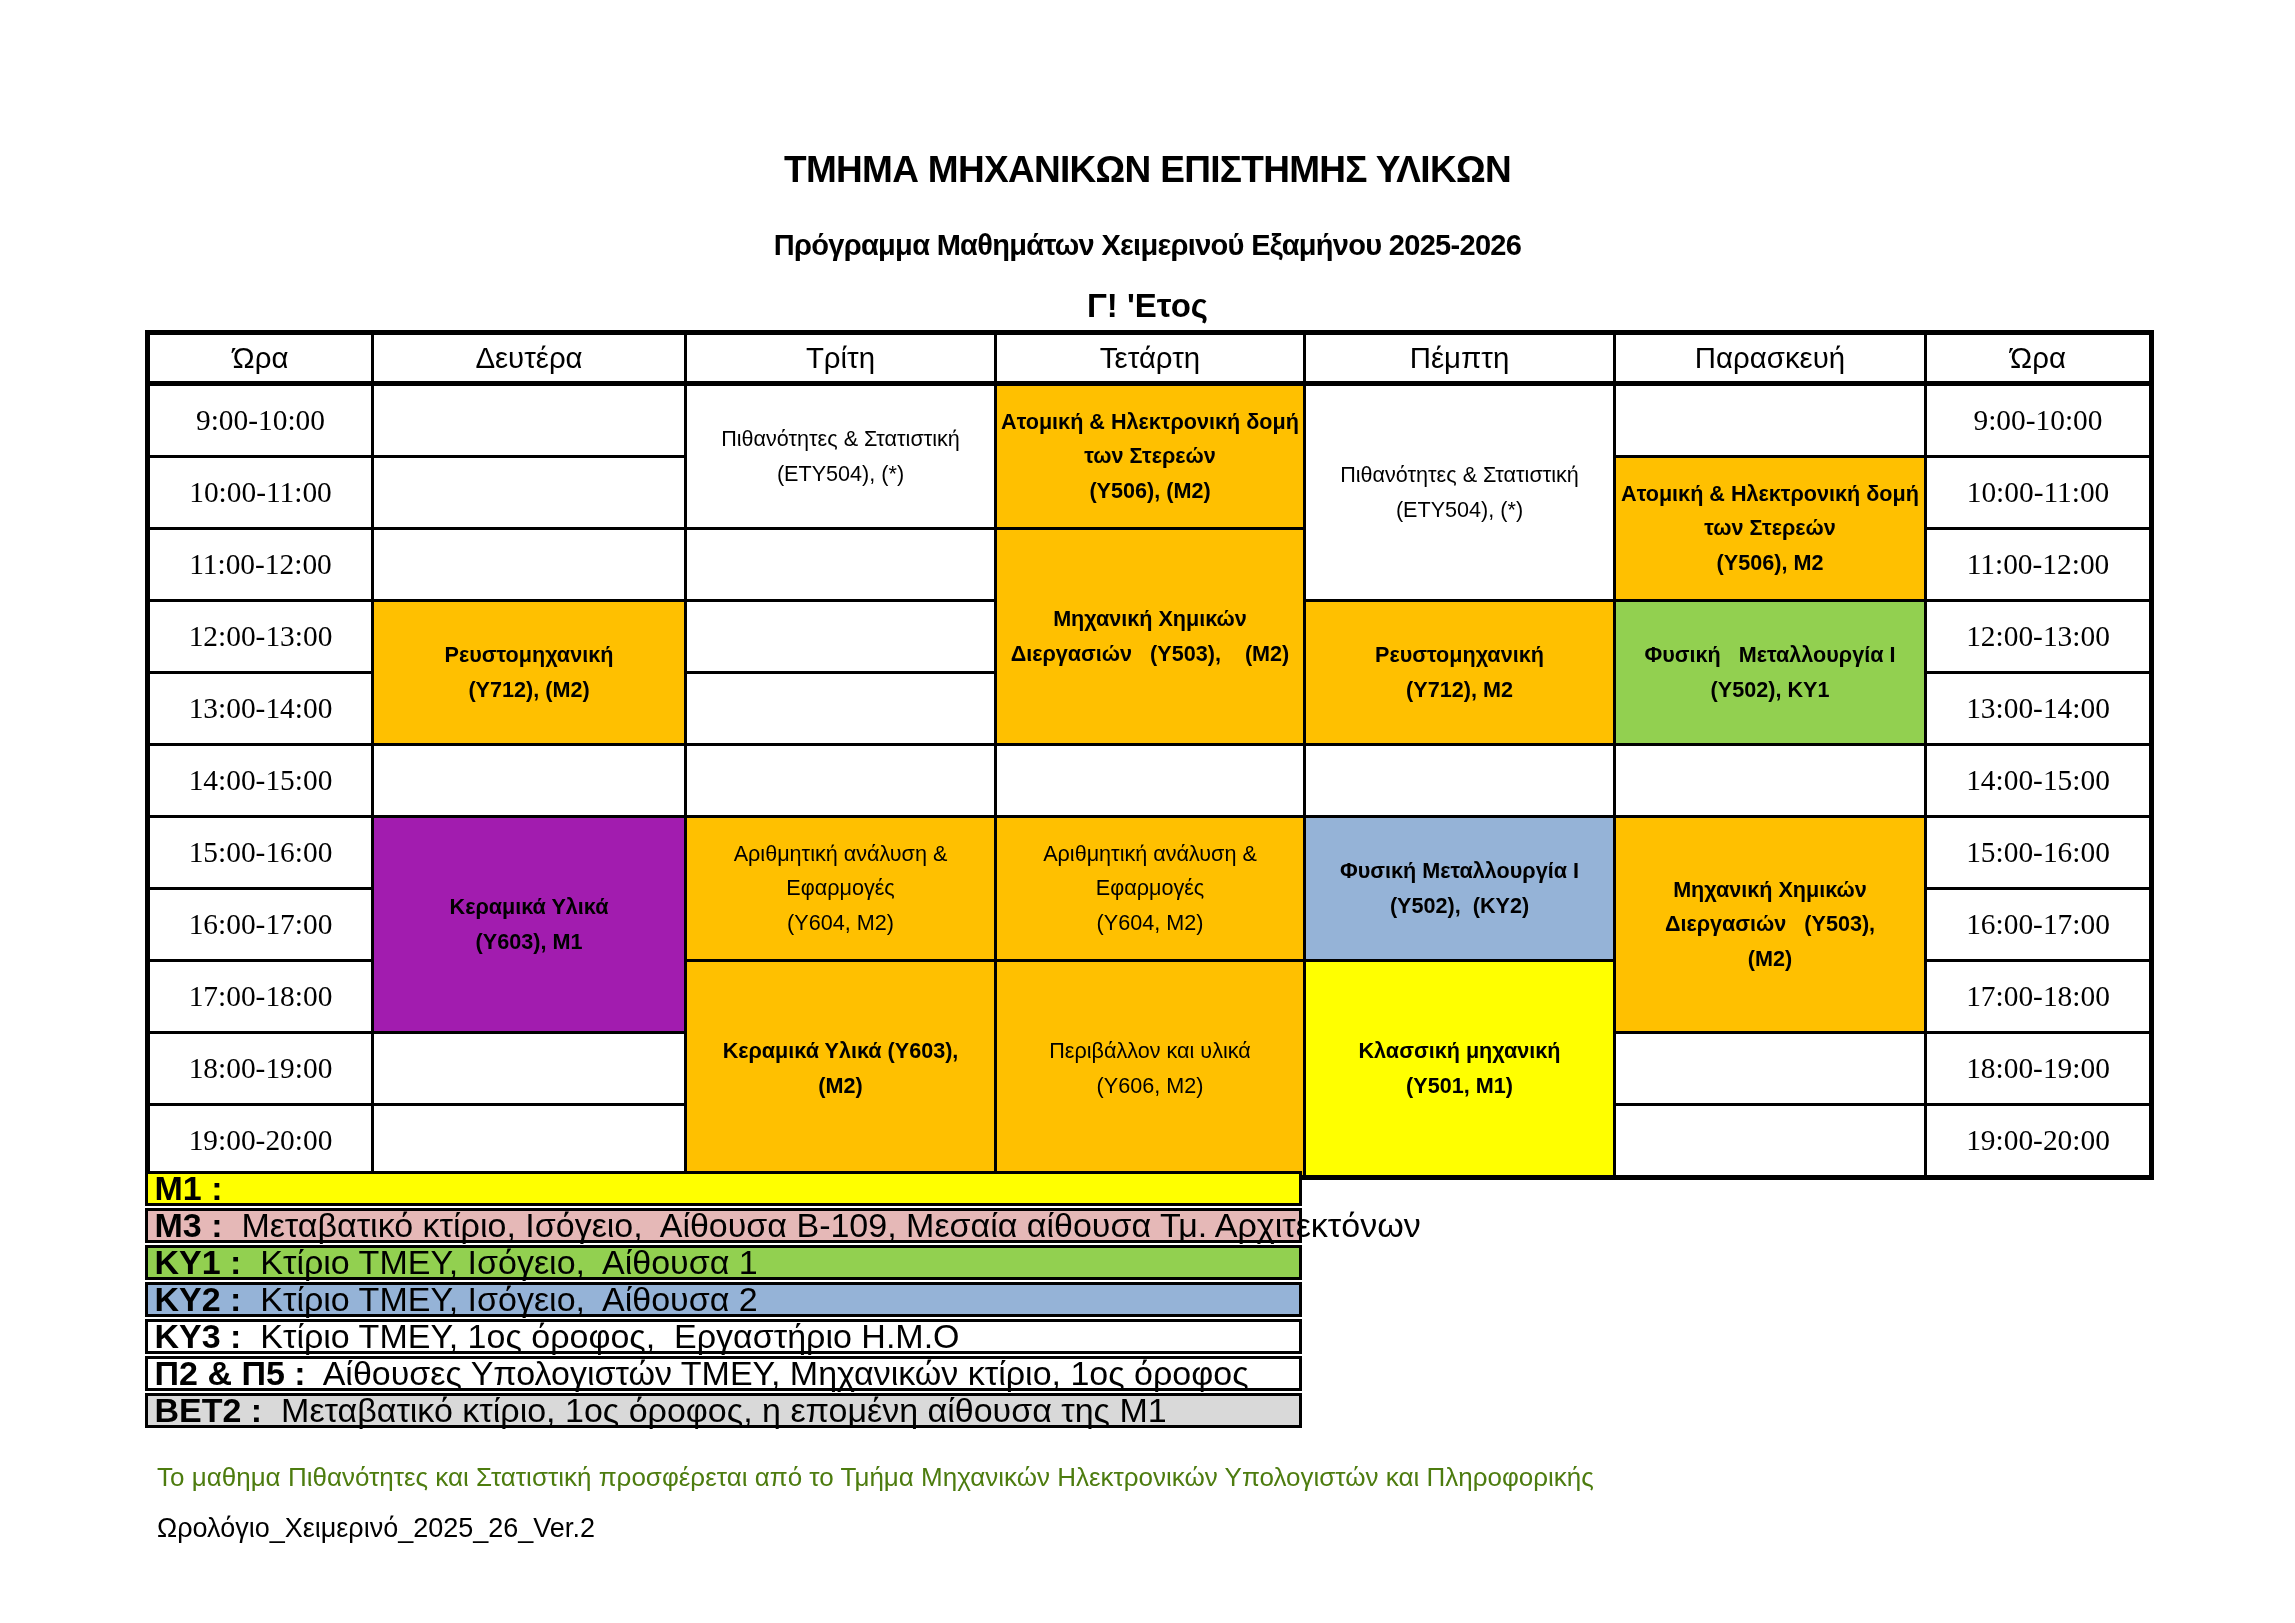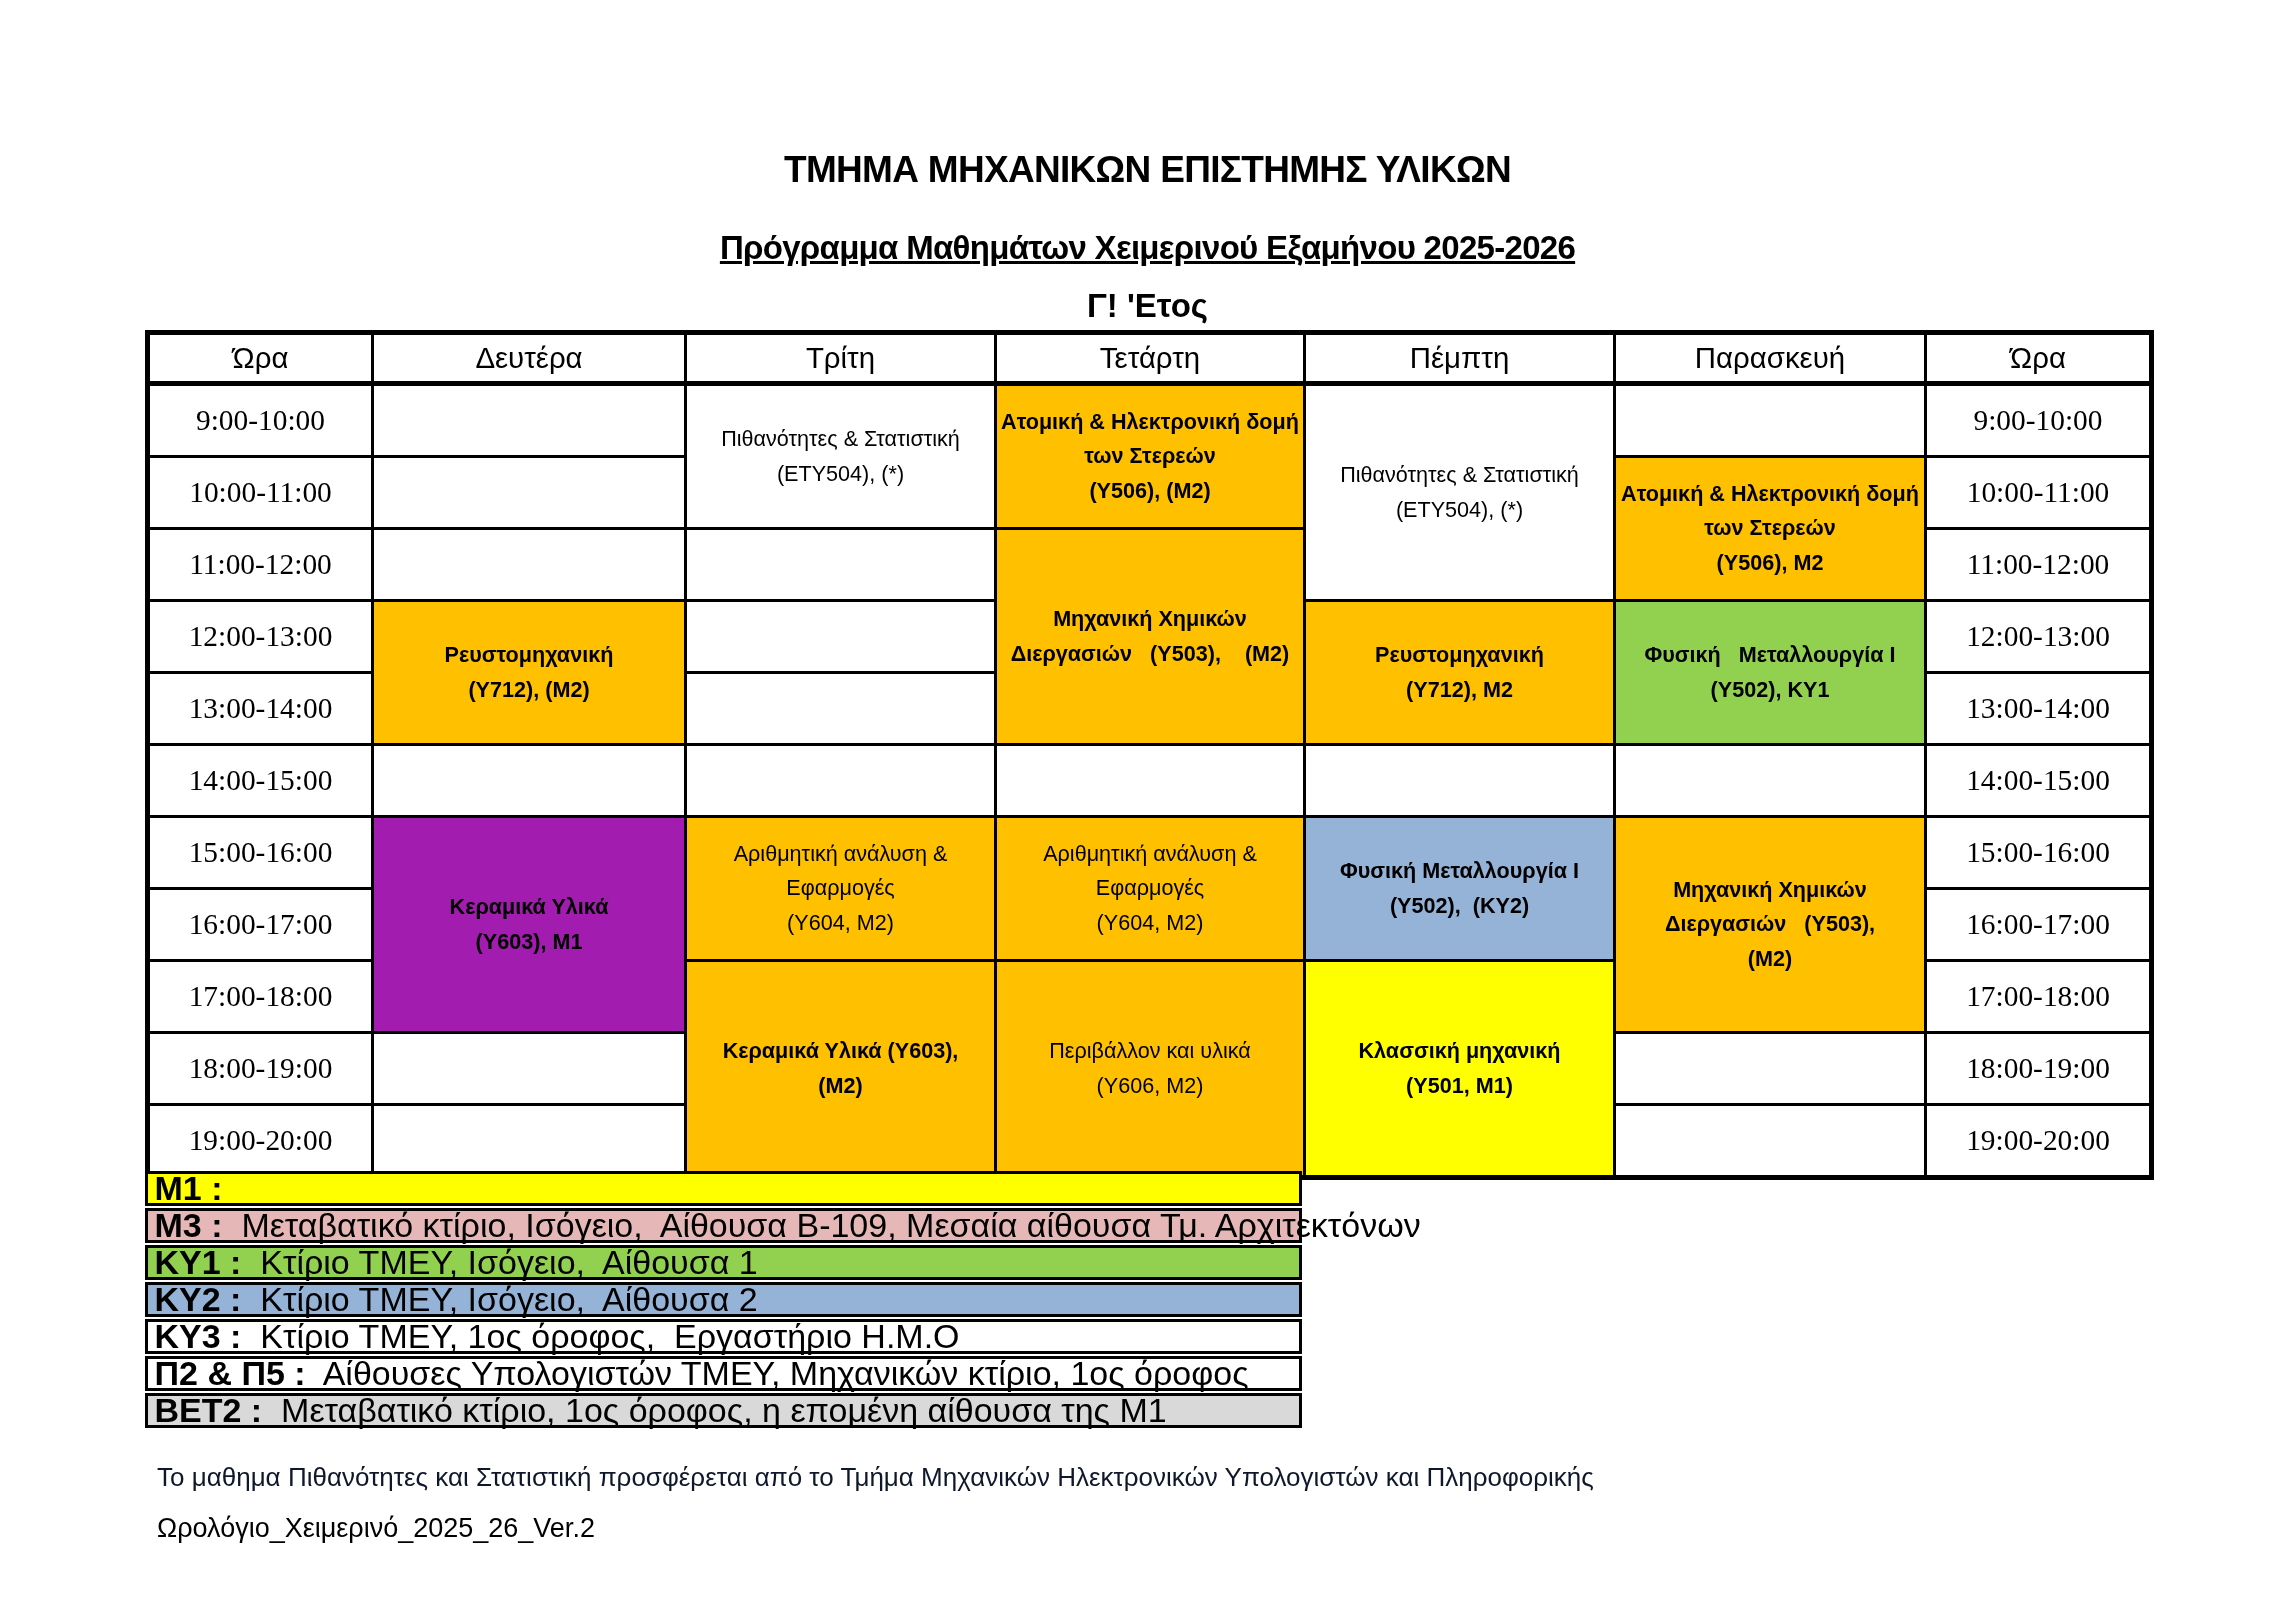--- a/index.html
+++ b/index.html
@@ -3,21 +3,21 @@
 <meta charset="utf-8">
 <style>
   html,body{margin:0;padding:0;background:#fff;}
   .page{position:relative;width:2295px;height:1623px;background:#ffffff;
         font-family:"Liberation Sans",sans-serif;color:#000;overflow:hidden;}
 
   
   .title1{position:absolute;top:149px;left:0;width:100%;text-align:center;
           font-size:37px;font-weight:bold;letter-spacing:-0.7px;}
   .title2{position:absolute;top:229px;left:0;width:100%;text-align:center;
-          font-size:33px;font-weight:bold;letter-spacing:-0.7px;text-decoration:underline;}
+          font-size:29px;font-weight:bold;letter-spacing:-0.7px;}
   .title3{position:absolute;top:287px;left:0;width:100%;text-align:center;
           font-size:33px;font-weight:bold;}
 
   
   table.schedule{position:absolute;left:145px;top:330px;width:2004px;
                  border-collapse:collapse;table-layout:fixed;
                  border:5.9px solid #000;}
   table.schedule th,table.schedule td{border:3.3px solid #000;padding:0 3.9px;
                  text-align:center;vertical-align:middle;overflow:hidden;}
   table.schedule thead th{height:46px;font-weight:normal;font-size:29.4px;
@@ -226,17 +226,17 @@
     <div class="legend-row" style="background-color: rgb(255, 255, 255);">
       <span class="legend-label">Π2 &amp; Π5 :</span>
         <span class="legend-text">  Αίθουσες Υπολογιστών ΤΜΕΥ, Μηχανικών κτίριο, 1ος όροφος</span>
     </div>
     <div class="legend-row" style="background-color: rgb(217, 217, 217);">
       <span class="legend-label">ΒΕΤ2 :</span>
         <span class="legend-text">  Μεταβατικό κτίριο, 1ος όροφος, η επομένη αίθουσα της Μ1</span>
     </div>
   </div>
 
-  <div class="note" style="color: #0f172a;">Το μαθημα Πιθανότητες και Στατιστική προσφέρεται από το Τμήμα Μηχανικών Ηλεκτρονικών Υπολογιστών και Πληροφορικής</div>
+  <div class="note" style="color: #4d7c0f;">Το μαθημα Πιθανότητες και Στατιστική προσφέρεται από το Τμήμα Μηχανικών Ηλεκτρονικών Υπολογιστών και Πληροφορικής</div>
   <div class="footer">Ωρολόγιο_Χειμερινό_2025_26_Ver.2</div>
 
 </div>
 
 
 </body></html>

